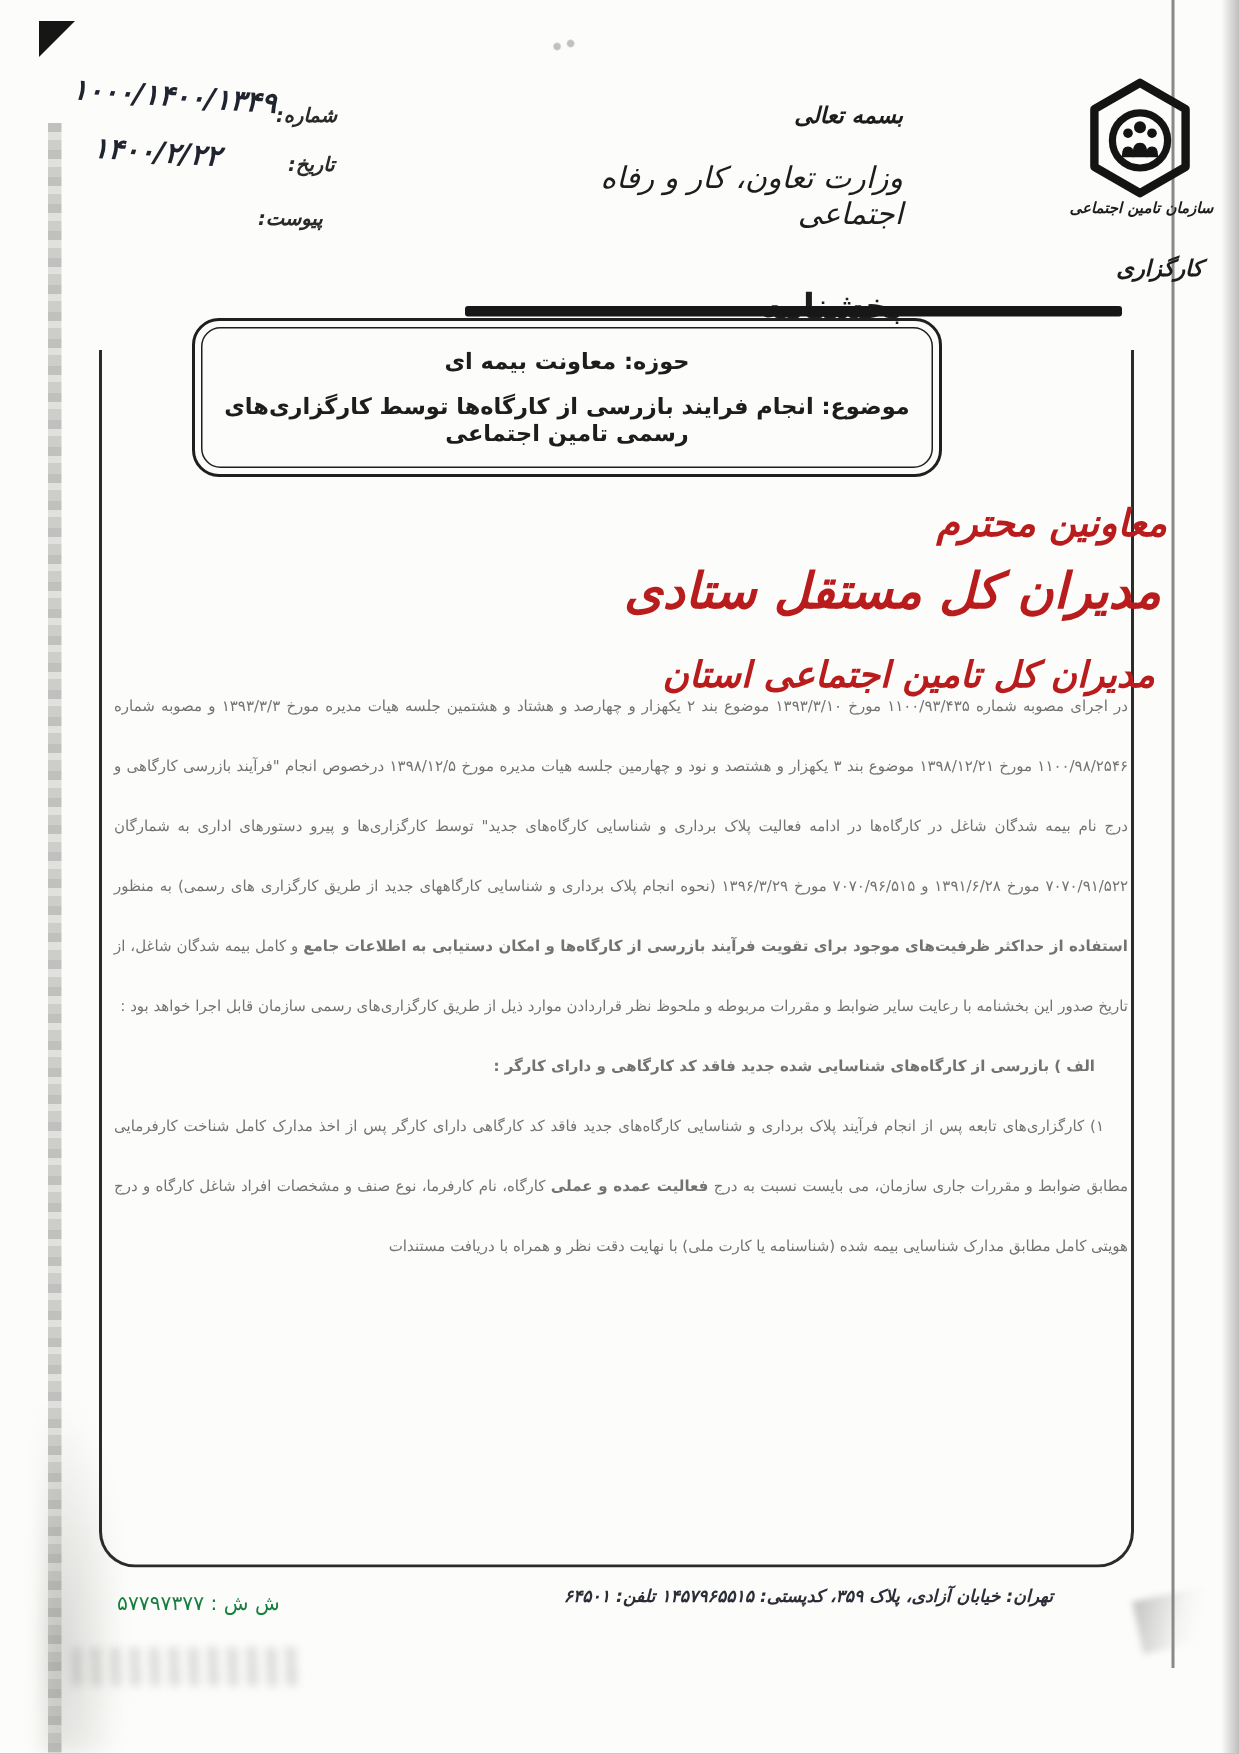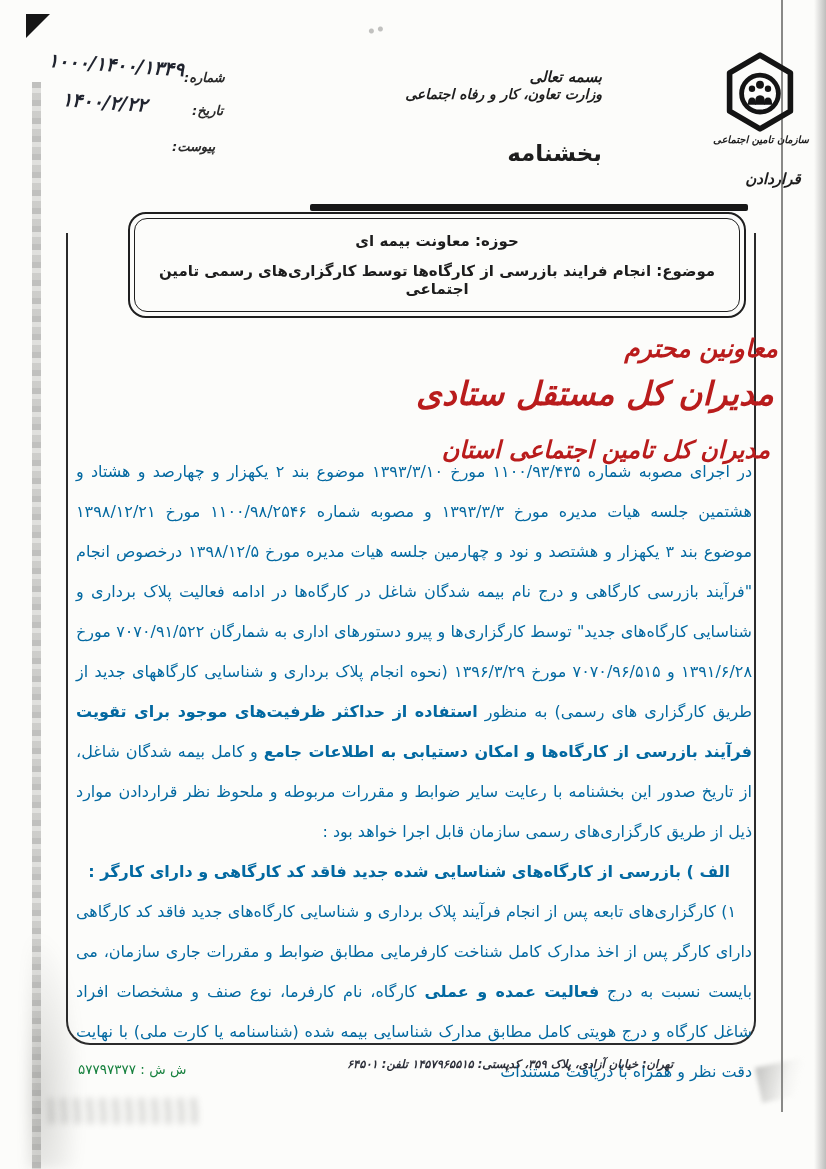--- a/index.html
+++ b/index.html
@@ -35,54 +35,54 @@
   .hand{font-style:italic;color:#20242f;letter-spacing:1.5px;font-weight:bold;}
   .lbl{font-style:italic;font-weight:bold;font-size:13px;color:#2a2a2a;}
   .number-value{position:absolute;left:48px;top:54px;width:150px;font-size:19px;transform:rotate(4deg);text-align:left;direction:ltr;}
   .number-label{position:absolute;left:184px;top:70px;}
   .date-value{position:absolute;left:62px;top:92px;width:120px;font-size:19px;transform:rotate(4deg);text-align:left;direction:ltr;word-spacing:4px;}
   .date-label{position:absolute;left:192px;top:103px;}
   .attachment-label{position:absolute;left:172px;top:139px;}
 
   .center-head{position:absolute;left:342px;top:68px;width:260px;}
   .besmele{font-size:15px;font-style:italic;font-weight:bold;}
-  .ministry{font-size:14px;font-style:italic;font-weight:bold;}
+  .ministry{margin-top:20px;font-size:20px;font-style:italic;font-weight:normal;}
   .doc-type{margin-top:38px;font-size:23px;font-weight:bold;letter-spacing:1px;}
 
   .logo-wrap{position:absolute;left:720px;top:52px;width:80px;height:80px;}
   .org-name{position:absolute;left:700px;top:134px;width:122px;text-align:center;font-size:10px;font-style:italic;font-weight:bold;white-space:nowrap;}
   .signatory{position:absolute;left:738px;top:170px;width:70px;text-align:center;font-size:15px;font-style:italic;font-weight:bold;}
 
   
-  .subject-box{position:absolute;left:128px;top:212px;width:618px;height:106px;
+  .subject-box{position:absolute;left:128px;top:212px;width:500px;height:106px;
     border:2px solid #1f1f1f;border-radius:18px;padding:4px;box-sizing:border-box;}
   .subject-inner{width:100%;height:100%;border:1.5px solid #1f1f1f;border-radius:13px;
     box-sizing:border-box;display:flex;flex-direction:column;justify-content:center;gap:12px;text-align:center;}
   .subject-line{font-size:15px;font-weight:bold;}
 
   
   .body-frame{position:absolute;left:66px;top:233px;width:690px;height:812px;
     border:2px solid #2b2b2b;border-top:none;border-radius:0 0 24px 24px;box-sizing:border-box;}
 
   
   .recipient{position:absolute;font-style:italic;font-weight:bold;color:#b91c1c;white-space:nowrap;}
   .r1{right:48px;top:334px;font-size:25px;}
   .r2{right:52px;top:374px;font-size:33px;}
   .r3{right:56px;top:436px;font-size:24px;}
 
   
-  .body-text{position:absolute;left:76px;top:452px;width:676px;font-size:16px;line-height:40px;
-    text-align:justify;color:#0369a1;}
+  .body-text{position:absolute;left:76px;top:452px;width:676px;font-size:10px;line-height:40px;
+    text-align:justify;color:#737373;}
   .body-text p{margin:0;}
   .alef-heading{font-weight:bold;padding-right:22px;}
   .p2{text-indent:16px;}
   b{font-weight:bold;}
 
   
-  .footer-address{position:absolute;left:318px;top:1057px;width:384px;text-align:center;
+  .footer-address{position:absolute;left:318px;top:1057px;width:384px;
     font-size:11.5px;font-style:italic;font-weight:bold;color:#2b2e38;white-space:nowrap;}
   .footer-serial{position:absolute;left:78px;top:1061px;font-size:13.5px;font-weight:normal;color:#15803d;white-space:nowrap;}
 </style>
 </head>
 <body>
 
 <div class="page">
 
   <div class="artifact corner-tl"></div>
   <div class="artifact left-strip"></div>
@@ -111,21 +111,21 @@
       <circle cx="50" cy="52" r="23" fill="none" stroke="#141414" stroke-width="6"></circle>
       <circle cx="50" cy="41" r="5" fill="#141414"></circle>
       <circle cx="40" cy="46" r="4" fill="#141414"></circle>
       <circle cx="60" cy="46" r="4" fill="#141414"></circle>
       <path d="M44 62 q0 -8 6 -8 q6 0 6 8 l0 4 l-12 0 Z" fill="#141414"></path>
       <path d="M35 64 q0 -7 5 -7 q5 0 5 7 l0 2 l-10 0 Z" fill="#141414"></path>
       <path d="M55 64 q0 -7 5 -7 q5 0 5 7 l0 2 l-10 0 Z" fill="#141414"></path>
     </svg>
   </div>
   <div class="org-name">سازمان تامین اجتماعی</div>
-  <div class="signatory">قراردادن</div>
+  <div class="signatory">کارگزاری</div>
 
   <div class="artifact heavy-bar"></div>
 
   <div class="subject-box">
     <div class="subject-inner">
       <div class="subject-line">حوزه: معاونت بیمه ای</div>
       <div class="subject-line">موضوع: انجام فرایند بازرسی از کارگاه‌ها توسط کارگزاری‌های رسمی تامین اجتماعی</div>
     </div>
   </div>
 

